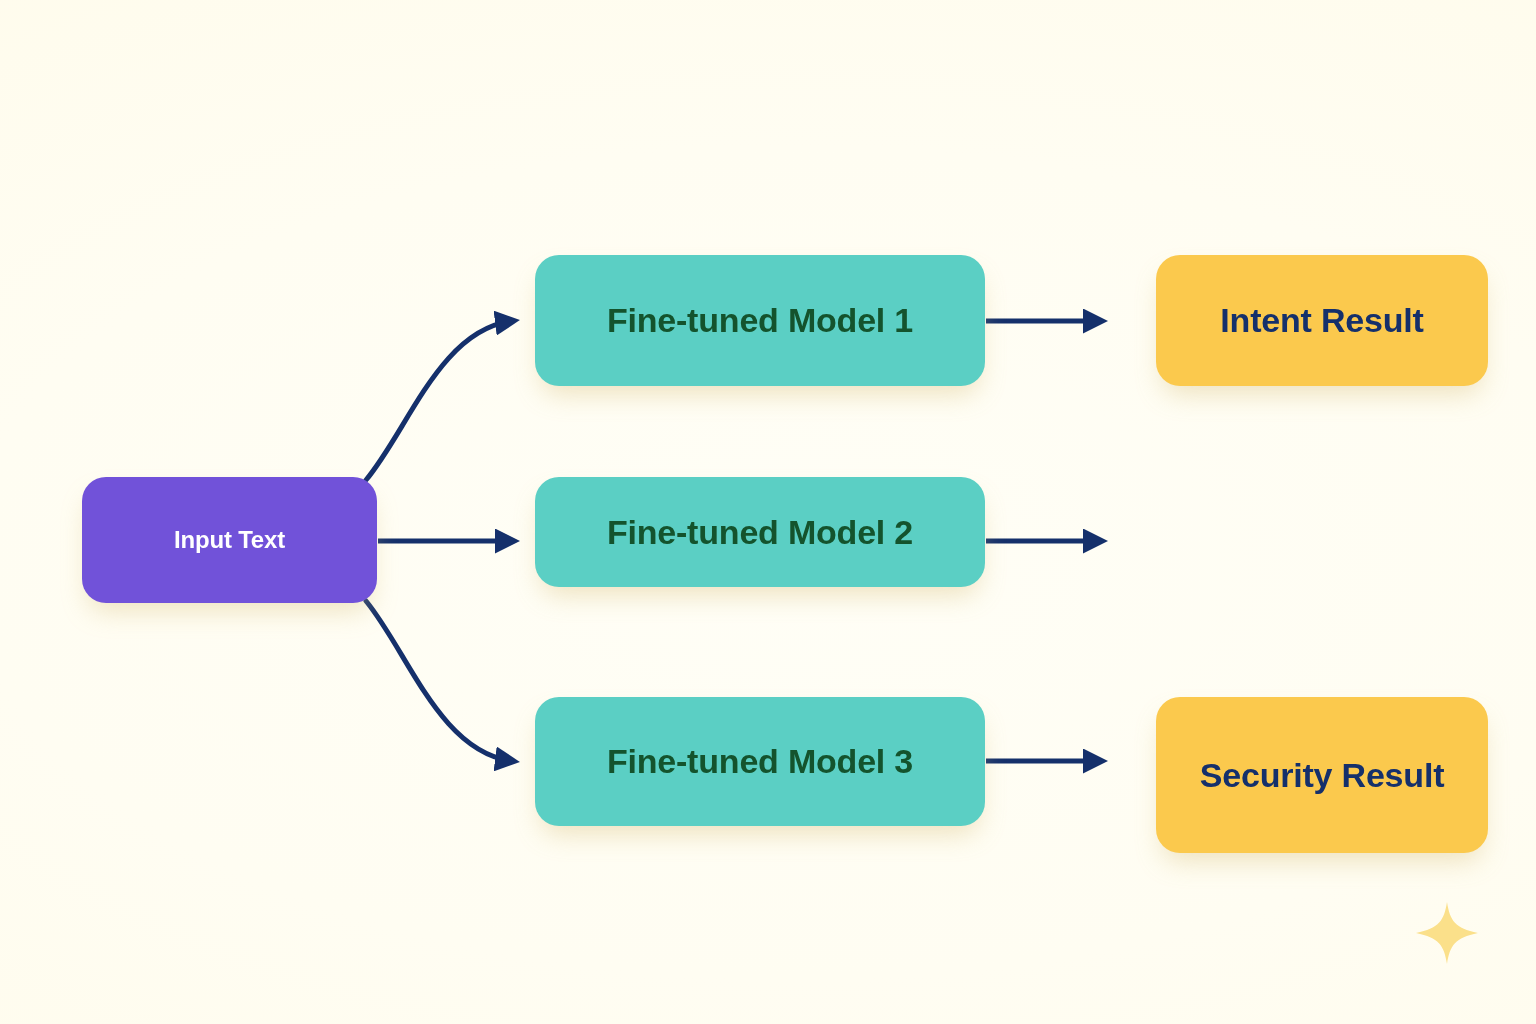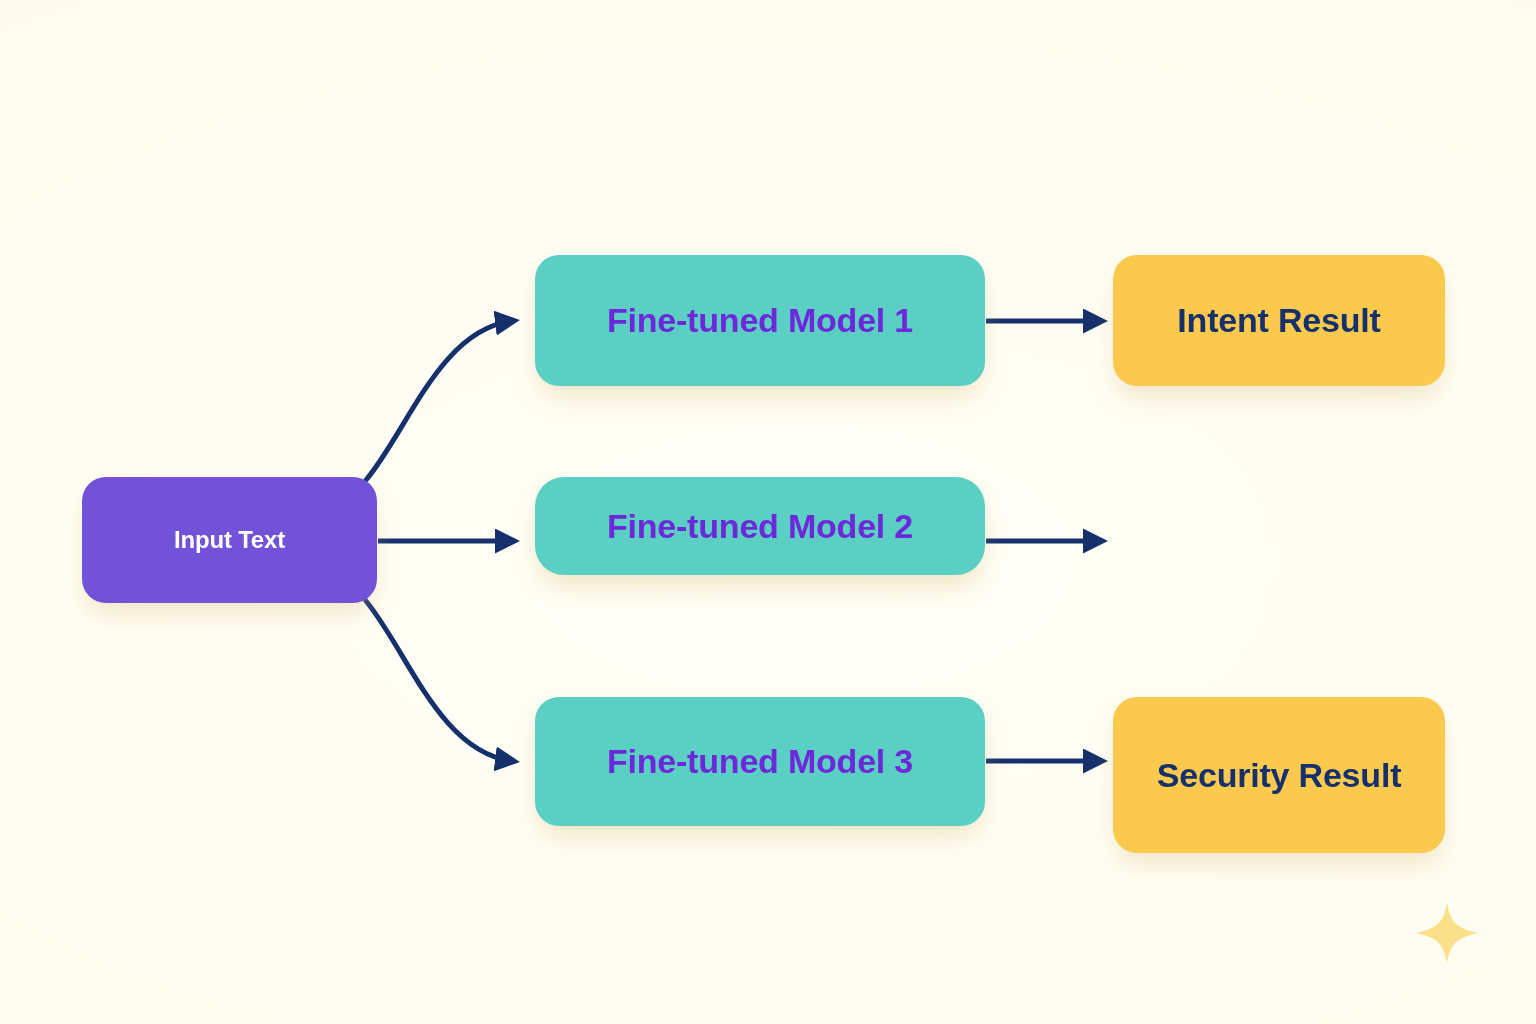--- a/index.html
+++ b/index.html
@@ -58,31 +58,31 @@
   }
   
   .node-model {
     left: 535px;
     width: 450px;
     height: 131px;
     background: #5bcfc4;
     box-shadow: 0 14px 26px -6px rgba(215, 190, 120, 0.42);
   }
   .node-model .node-label {
-    color: #6d28d9;
+    color: #14532d;
     font-size: 34px;
   }
   .row-1 { top: 255px; }
   .row-2 { top: 477px; }
   .row-3 { top: 697px; }
-  .node-model.row-2 { height: 98px; border-radius: 29px; }
+  .node-model.row-2 { height: 110px; }
   .node-model.row-3 { height: 129px; }
   
   .node-result {
-    left: 1113px;
+    left: 1156px;
     width: 332px;
     height: 131px;
     background: #fbc94d;
     box-shadow: 0 14px 26px -6px rgba(215, 190, 120, 0.42);
   }
   .node-result .node-label {
     color: #15306b;
     font-size: 34px;
   }
   .node-result.row-2 { height: 126px; }

